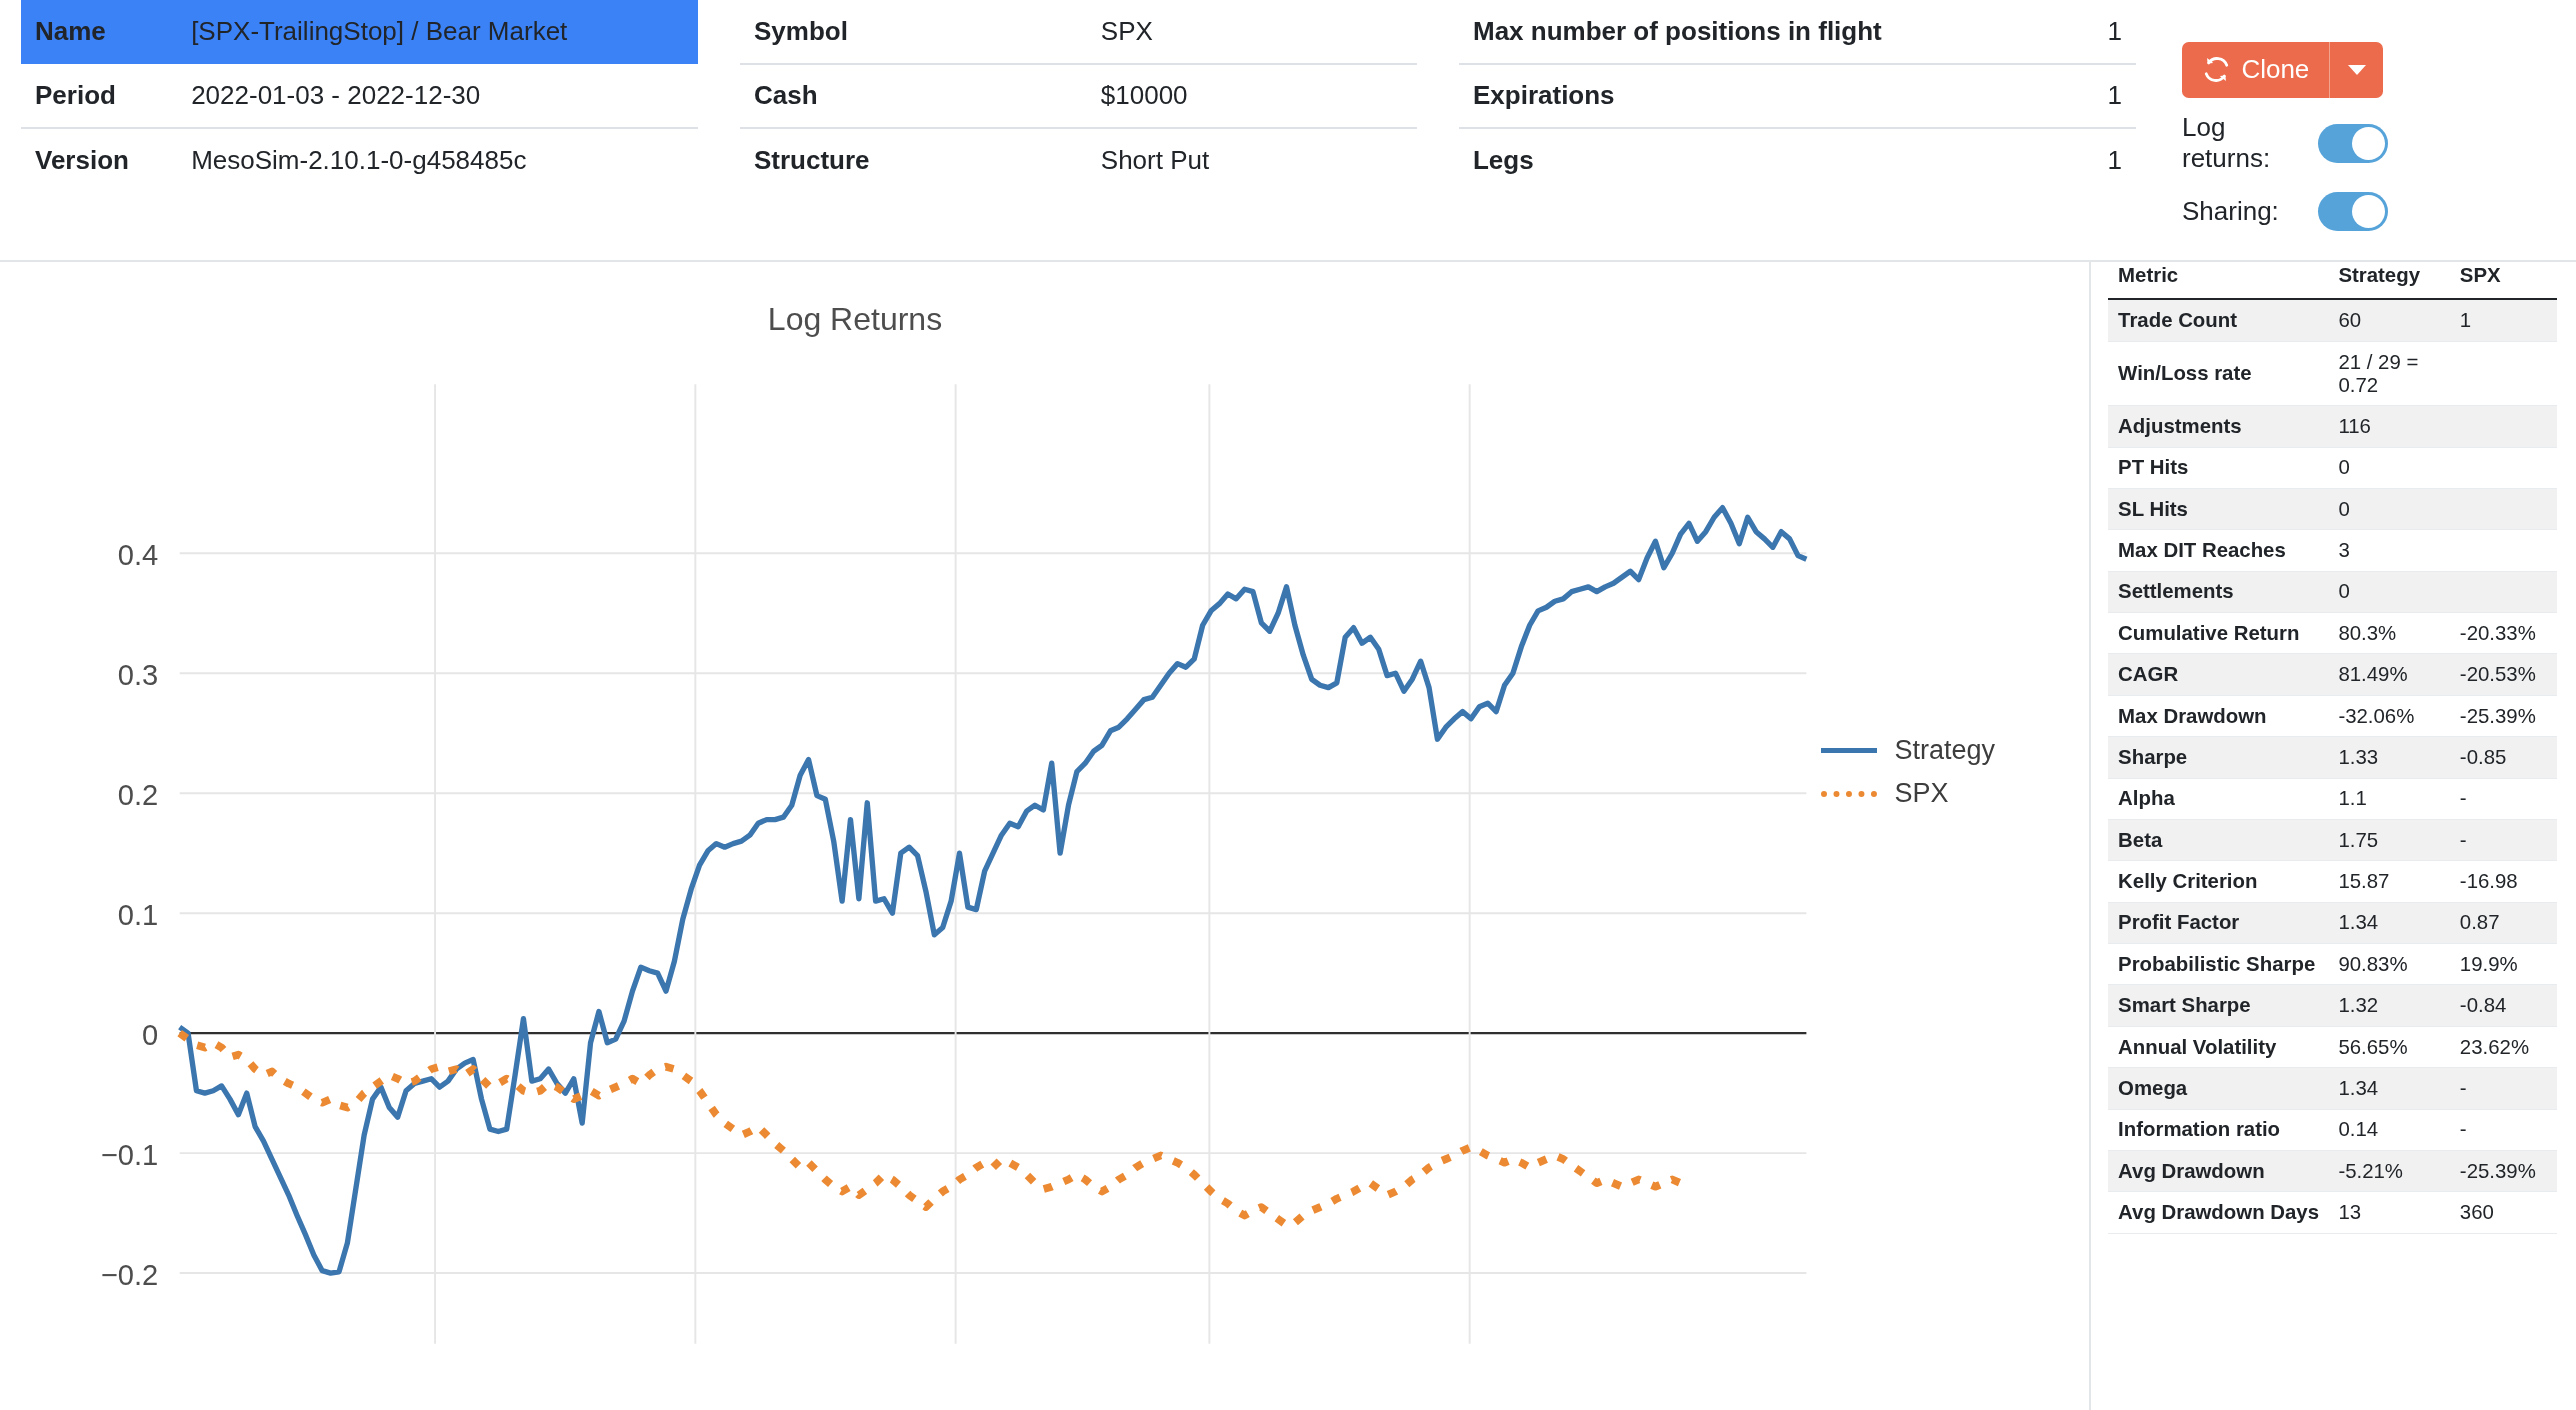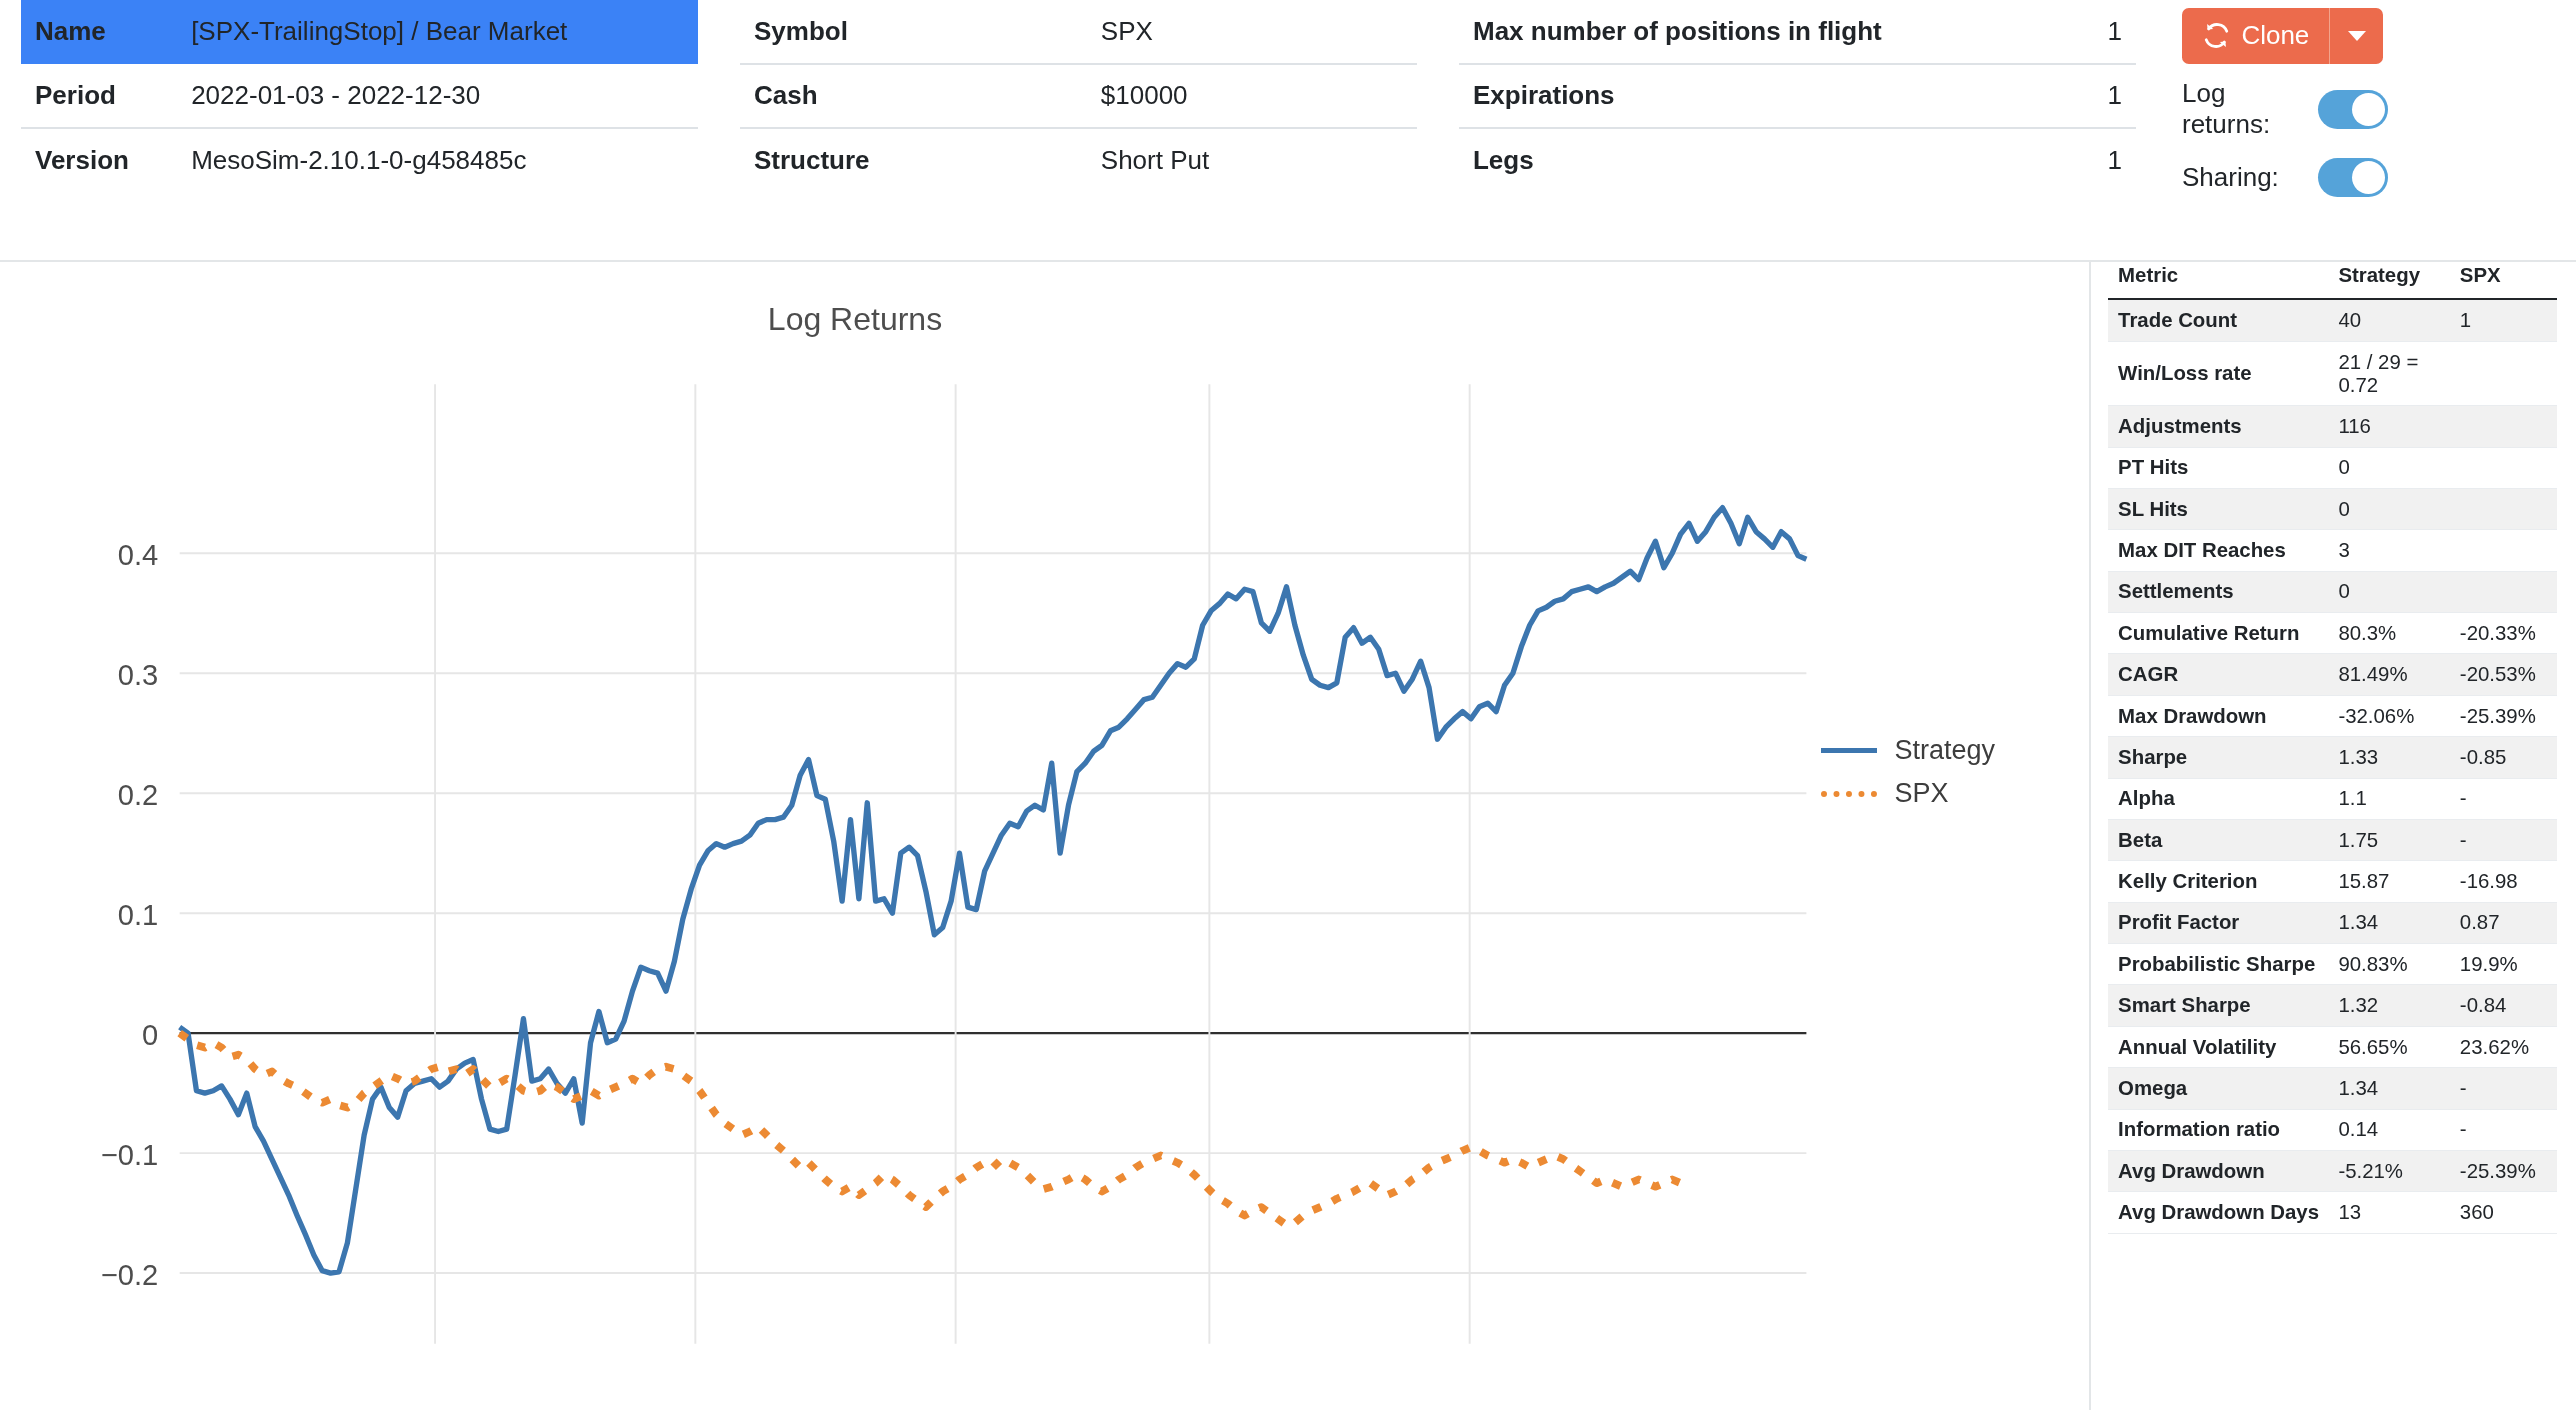--- a/index.html
+++ b/index.html
@@ -38,21 +38,21 @@
   .info-table td.k { font-weight: bold; white-space: nowrap; }
   .info-table td.v { font-weight: normal; }
   .info-table td.vr { text-align: right; font-weight: normal; }
 
   
   .actions {
     padding-top: 7.8px;
     padding-left: 25px;
     width: 389px;
   }
-  .btn-group { display: flex; align-items: stretch; width: 201px; height: 56px; }
+  .btn-group { display: flex; align-items: stretch; width: 201px; height: 56px; margin-top: 34px; }
   .btn-clone {
     background: #ec6b4c;
     color: #fff;
     border: none;
     border-radius: 6.8px 0 0 6.8px;
     font-size: 26px;
     font-family: "Liberation Sans", sans-serif;
     display: flex; align-items: center; justify-content: center;
     gap: 10.7px;
     flex: 1;
@@ -308,21 +308,21 @@
       <thead>
         <tr>
           <th class="col-metric">Metric</th>
           <th class="col-strategy">Strategy</th>
           <th class="col-spx">SPX</th>
         </tr>
       </thead>
       <tbody id="stats-body">
           <tr>
             <td class="metric">Trade Count</td>
-            <td>40</td>
+            <td>60</td>
             <td>1</td>
           </tr>
           <tr>
             <td class="metric">Win/Loss rate</td>
             <td>21 / 29 = 0.72</td>
             <td></td>
           </tr>
           <tr>
             <td class="metric">Adjustments</td>
             <td>116</td>

